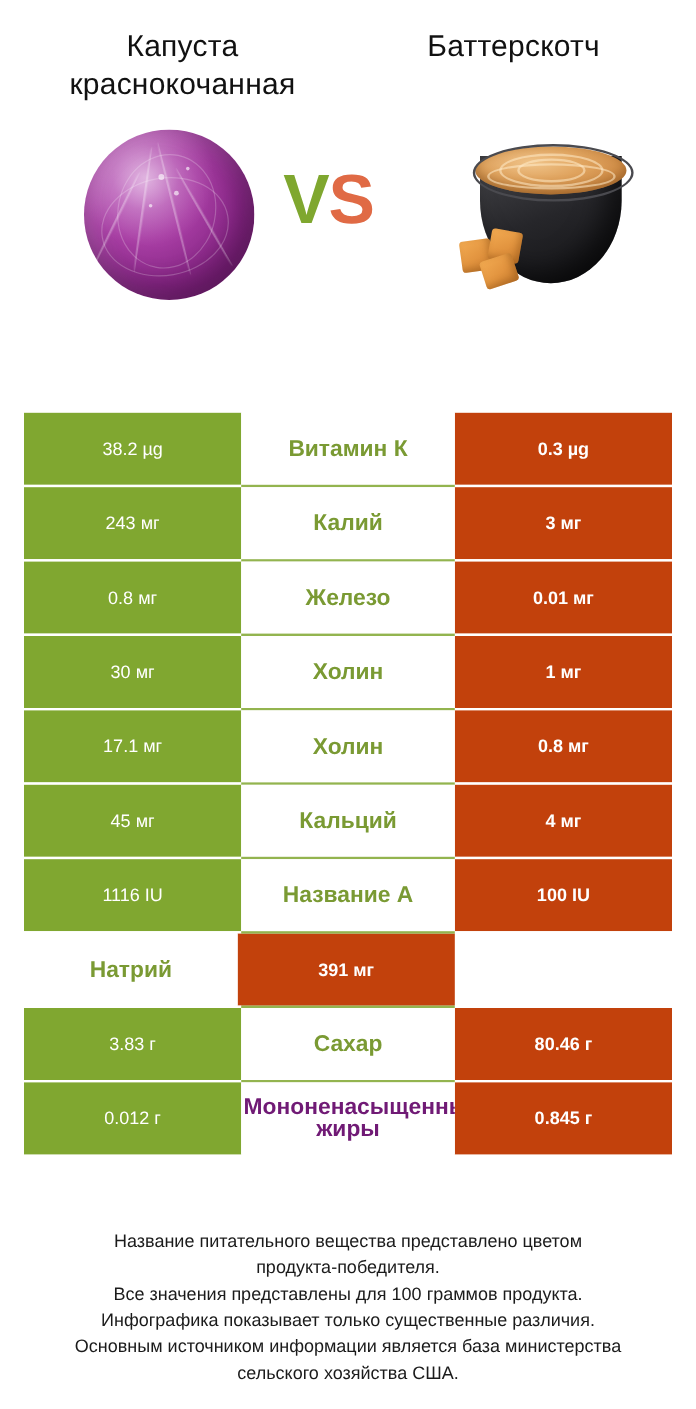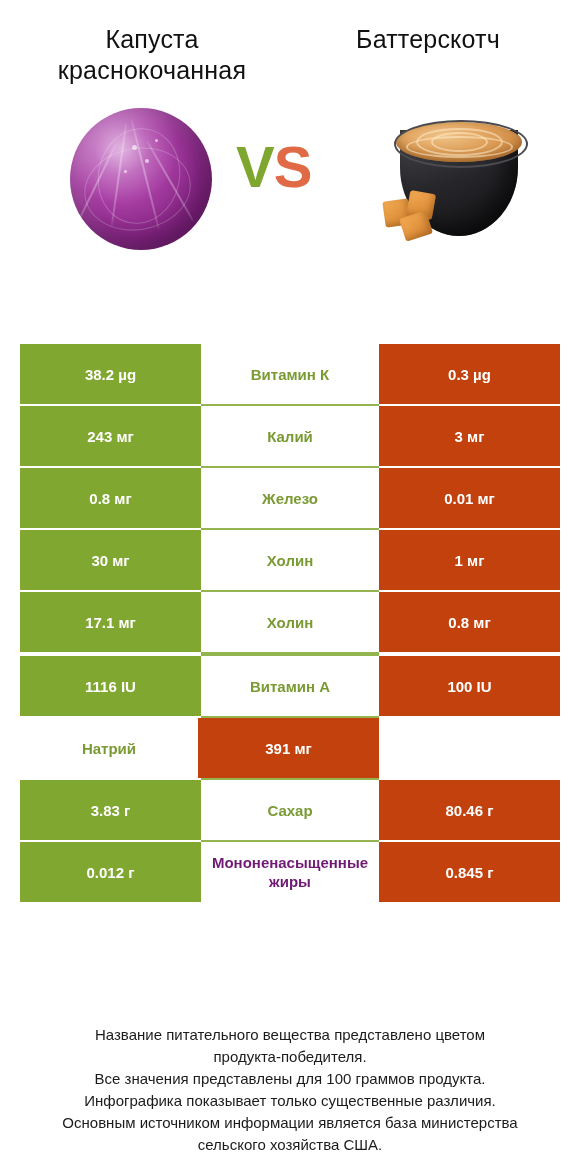--- a/index.html
+++ b/index.html
@@ -70,23 +70,23 @@
   .rim{position:absolute;left:16px;top:16px;width:130px;height:44px;border-radius:50%;border:2px solid #4a4a4f;}
   .cube{position:absolute;background:linear-gradient(150deg,#f3ab52 0%,#e2943f 55%,#c97c2e 100%);border-radius:3px;box-shadow:inset -3px -3px 6px rgba(140,80,20,.45);}
   .cube1{left:6px;top:96px;width:26px;height:26px;transform:rotate(-8deg);}
   .cube2{left:30px;top:88px;width:26px;height:26px;transform:rotate(10deg);}
   .cube3{left:24px;top:110px;width:28px;height:24px;transform:rotate(-18deg);}
 
   
   .table{position:absolute;left:20px;top:344px;width:540px;}
   .row{display:flex;height:60px;align-items:stretch;}
   .cell{display:flex;align-items:center;justify-content:center;box-sizing:border-box;}
-  .cell-left{width:181px;color:#ffffff;font-size:15px;font-weight:700;}
+  .cell-left{width:181px;color:#ffffff;font-size:15px;font-weight:400;}
   .cell-mid{width:178px;position:relative;background:#ffffff;text-align:center;
-            font-size:15px;font-weight:700;line-height:19px;padding:0 2px;overflow:hidden;white-space:nowrap;}
+            font-size:19px;font-weight:700;line-height:19px;padding:0 2px;overflow:hidden;white-space:nowrap;}
   .cell-mid .lbl{display:block;width:100%;}
   .cell-mid.wrap{white-space:normal;}
   .cell-right{width:181px;color:#ffffff;font-size:15px;font-weight:700;}
   .win-green{background:#80A730;}
   .win-orange{background:#c2410c;}
   .lbl-green{color:#7a9a33;}
   .lbl-orange{color:#701a75;}
   .row-gap{height:2px;background:#ffffff;}
 
   
@@ -193,29 +193,36 @@
         <div class="cell cell-mid">
           <span class="lbl lbl-green">Холин</span>
         </div>
         <div class="cell cell-right win-orange">0.8 мг</div>
       </div>
       <div class="row-gap" style="display: flex;">
         <div style="width: 181px; background: rgb(255, 255, 255);"></div>
         <div style="width: 178px; background: rgb(128, 167, 48); opacity: 0.85;"></div>
         <div style="width: 181px; background: rgb(255, 255, 255);"></div>
       </div>
+      <div class="row">
+        <div class="cell cell-left win-green">45 мг</div>
+        <div class="cell cell-mid">
+          <span class="lbl lbl-green">Кальций</span>
+        </div>
+        <div class="cell cell-right win-orange">4 мг</div>
+      </div>
       <div class="row-gap" style="display: flex;">
         <div style="width: 181px; background: rgb(255, 255, 255);"></div>
         <div style="width: 178px; background: rgb(128, 167, 48); opacity: 0.85;"></div>
         <div style="width: 181px; background: rgb(255, 255, 255);"></div>
       </div>
       <div class="row">
         <div class="cell cell-left win-green">1116 IU</div>
         <div class="cell cell-mid">
-          <span class="lbl lbl-green">Витамин А</span>
+          <span class="lbl lbl-green">Название А</span>
         </div>
         <div class="cell cell-right win-orange">100 IU</div>
       </div>
       <div class="row-gap" style="display: flex;">
         <div style="width: 181px; background: rgb(255, 255, 255);"></div>
         <div style="width: 178px; background: rgb(128, 167, 48); opacity: 0.85;"></div>
         <div style="width: 181px; background: rgb(255, 255, 255);"></div>
       </div>
       <div class="row">
         <div class="cell cell-mid">

